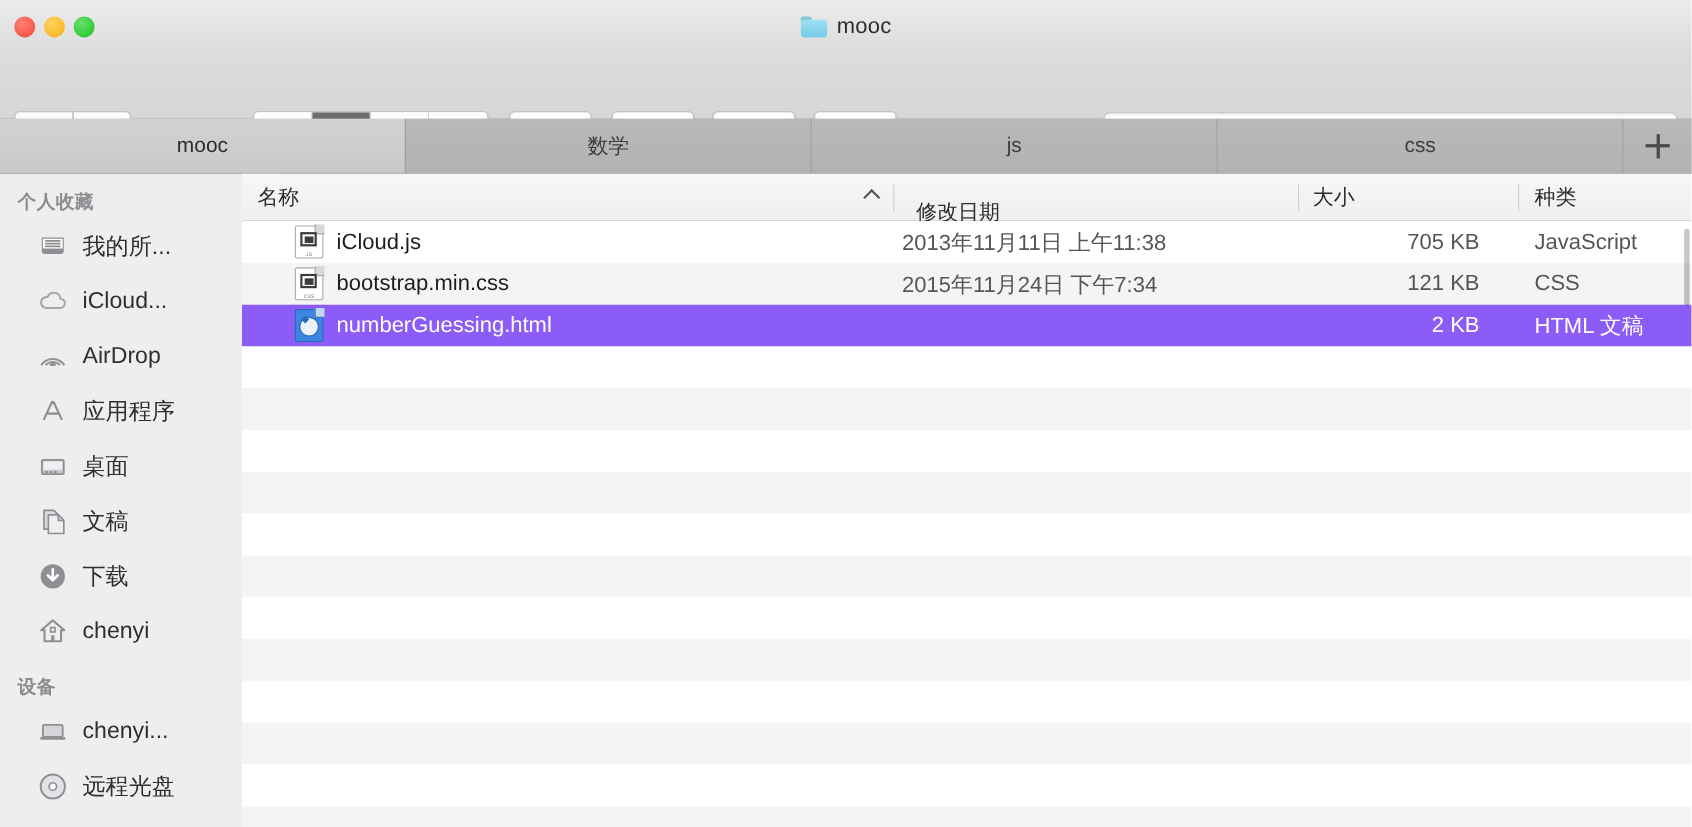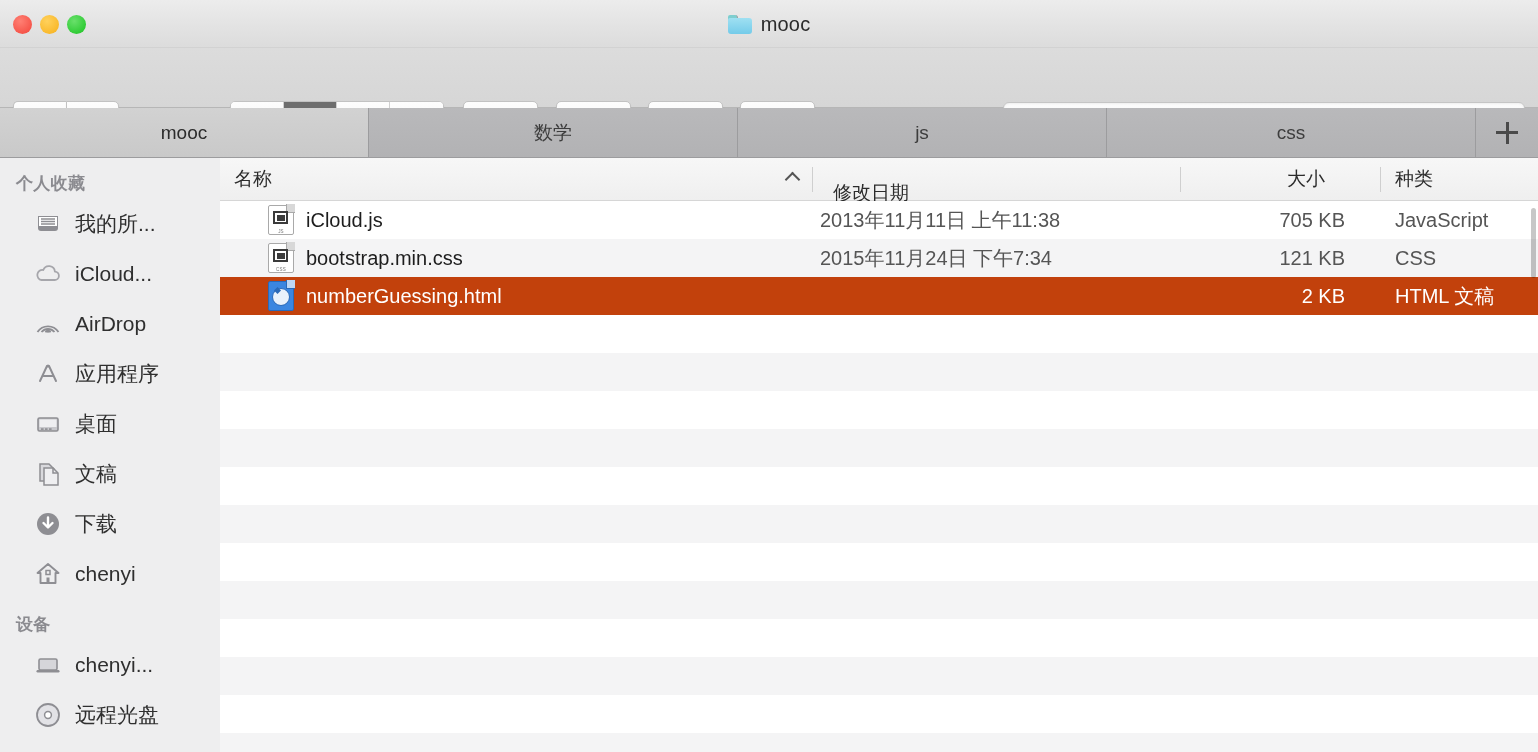--- a/index.html
+++ b/index.html
@@ -137,21 +137,21 @@
   .lh-cell { position:absolute; top:0; height:42px; display:flex; align-items:center; font-size:19px; color:#2c2c2c; }
   .lh-div { position:absolute; top:9px; width:1px; height:25px; background:#cfcfcf; }
   .sort-caret {
     position:absolute; left:567px; top:16px; width:11px; height:11px;
     border-top:2.2px solid #555; border-left:2.2px solid #555; transform:rotate(45deg);
   }
   .rows { position:absolute; top:43px; left:0; width:1318px; height:551px; }
   .row { position:relative; height:38px; }
   .row.odd  { background:#fff; }
   .row.even { background:#f4f4f5; }
-  .row.sel  { background:#c2410c; }
+  .row.sel  { background:#8b5cf6; }
   .cell { position:absolute; top:0; height:38px; display:flex; align-items:center; font-size:20px; color:#1d1d1d; }
   .cell.muted { color:#555; }
   .row.sel .cell { color:#fff; }
   .c-name { left:48px; gap:12px; }
   .c-date { left:600px; }
   .c-size { left:860px; width:265px; justify-content:flex-end; }
   .c-kind { left:1175px; }
 
   
   .fico { width:26px; height:30px; position:relative; flex:none; }
@@ -448,21 +448,21 @@
     <div class="lh">
       <div class="lh-cell" style="left:14px;">
         <span>名称</span>
       </div>
       <span class="sort-caret"></span>
       <span class="lh-div" style="left:592px;"></span>
       <div class="lh-cell" style="left:613px;margin-top:14px;">
         <span>修改日期</span>
       </div>
       <span class="lh-div" style="left:960px;"></span>
-      <div class="lh-cell" style="left:840px; width:265px; justify-content:flex-end;">
+      <div class="lh-cell" style="left:860px; width:265px; justify-content:center;">
         <span>大小</span>
       </div>
       <span class="lh-div" style="left:1160px;"></span>
       <div class="lh-cell" style="left:1175px;">
         <span>种类</span>
       </div>
     </div>
 
     <div class="rows">
 

